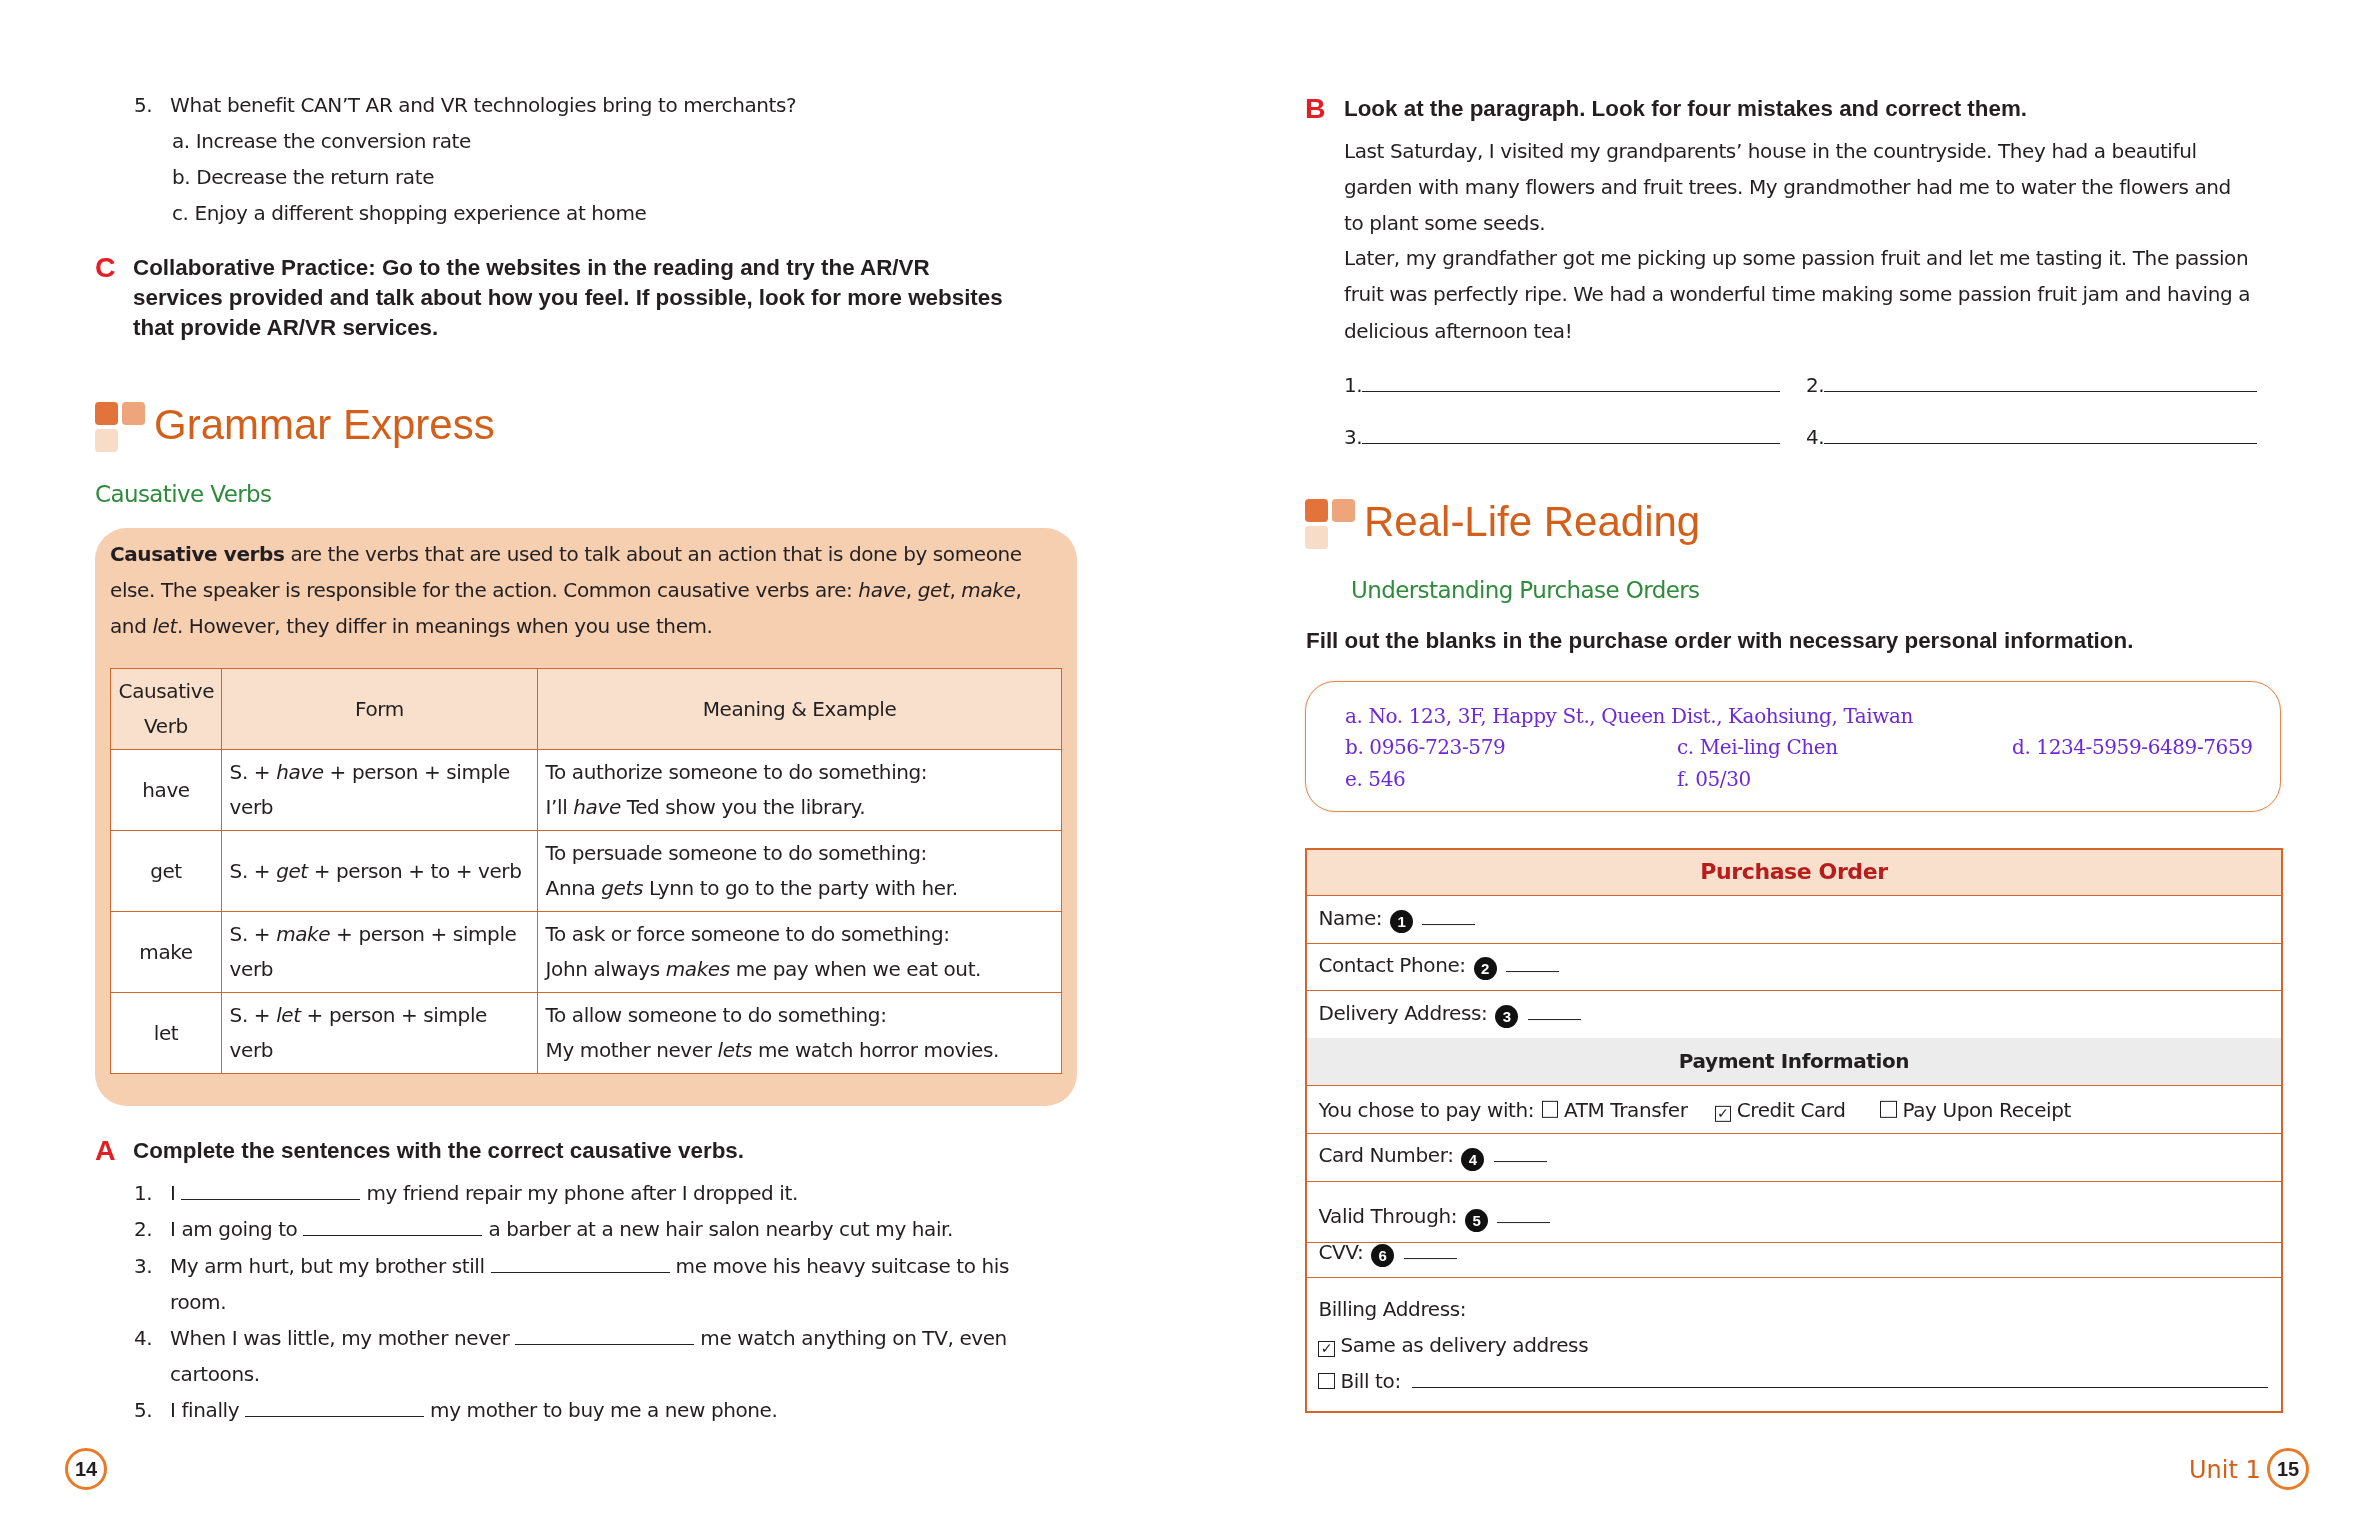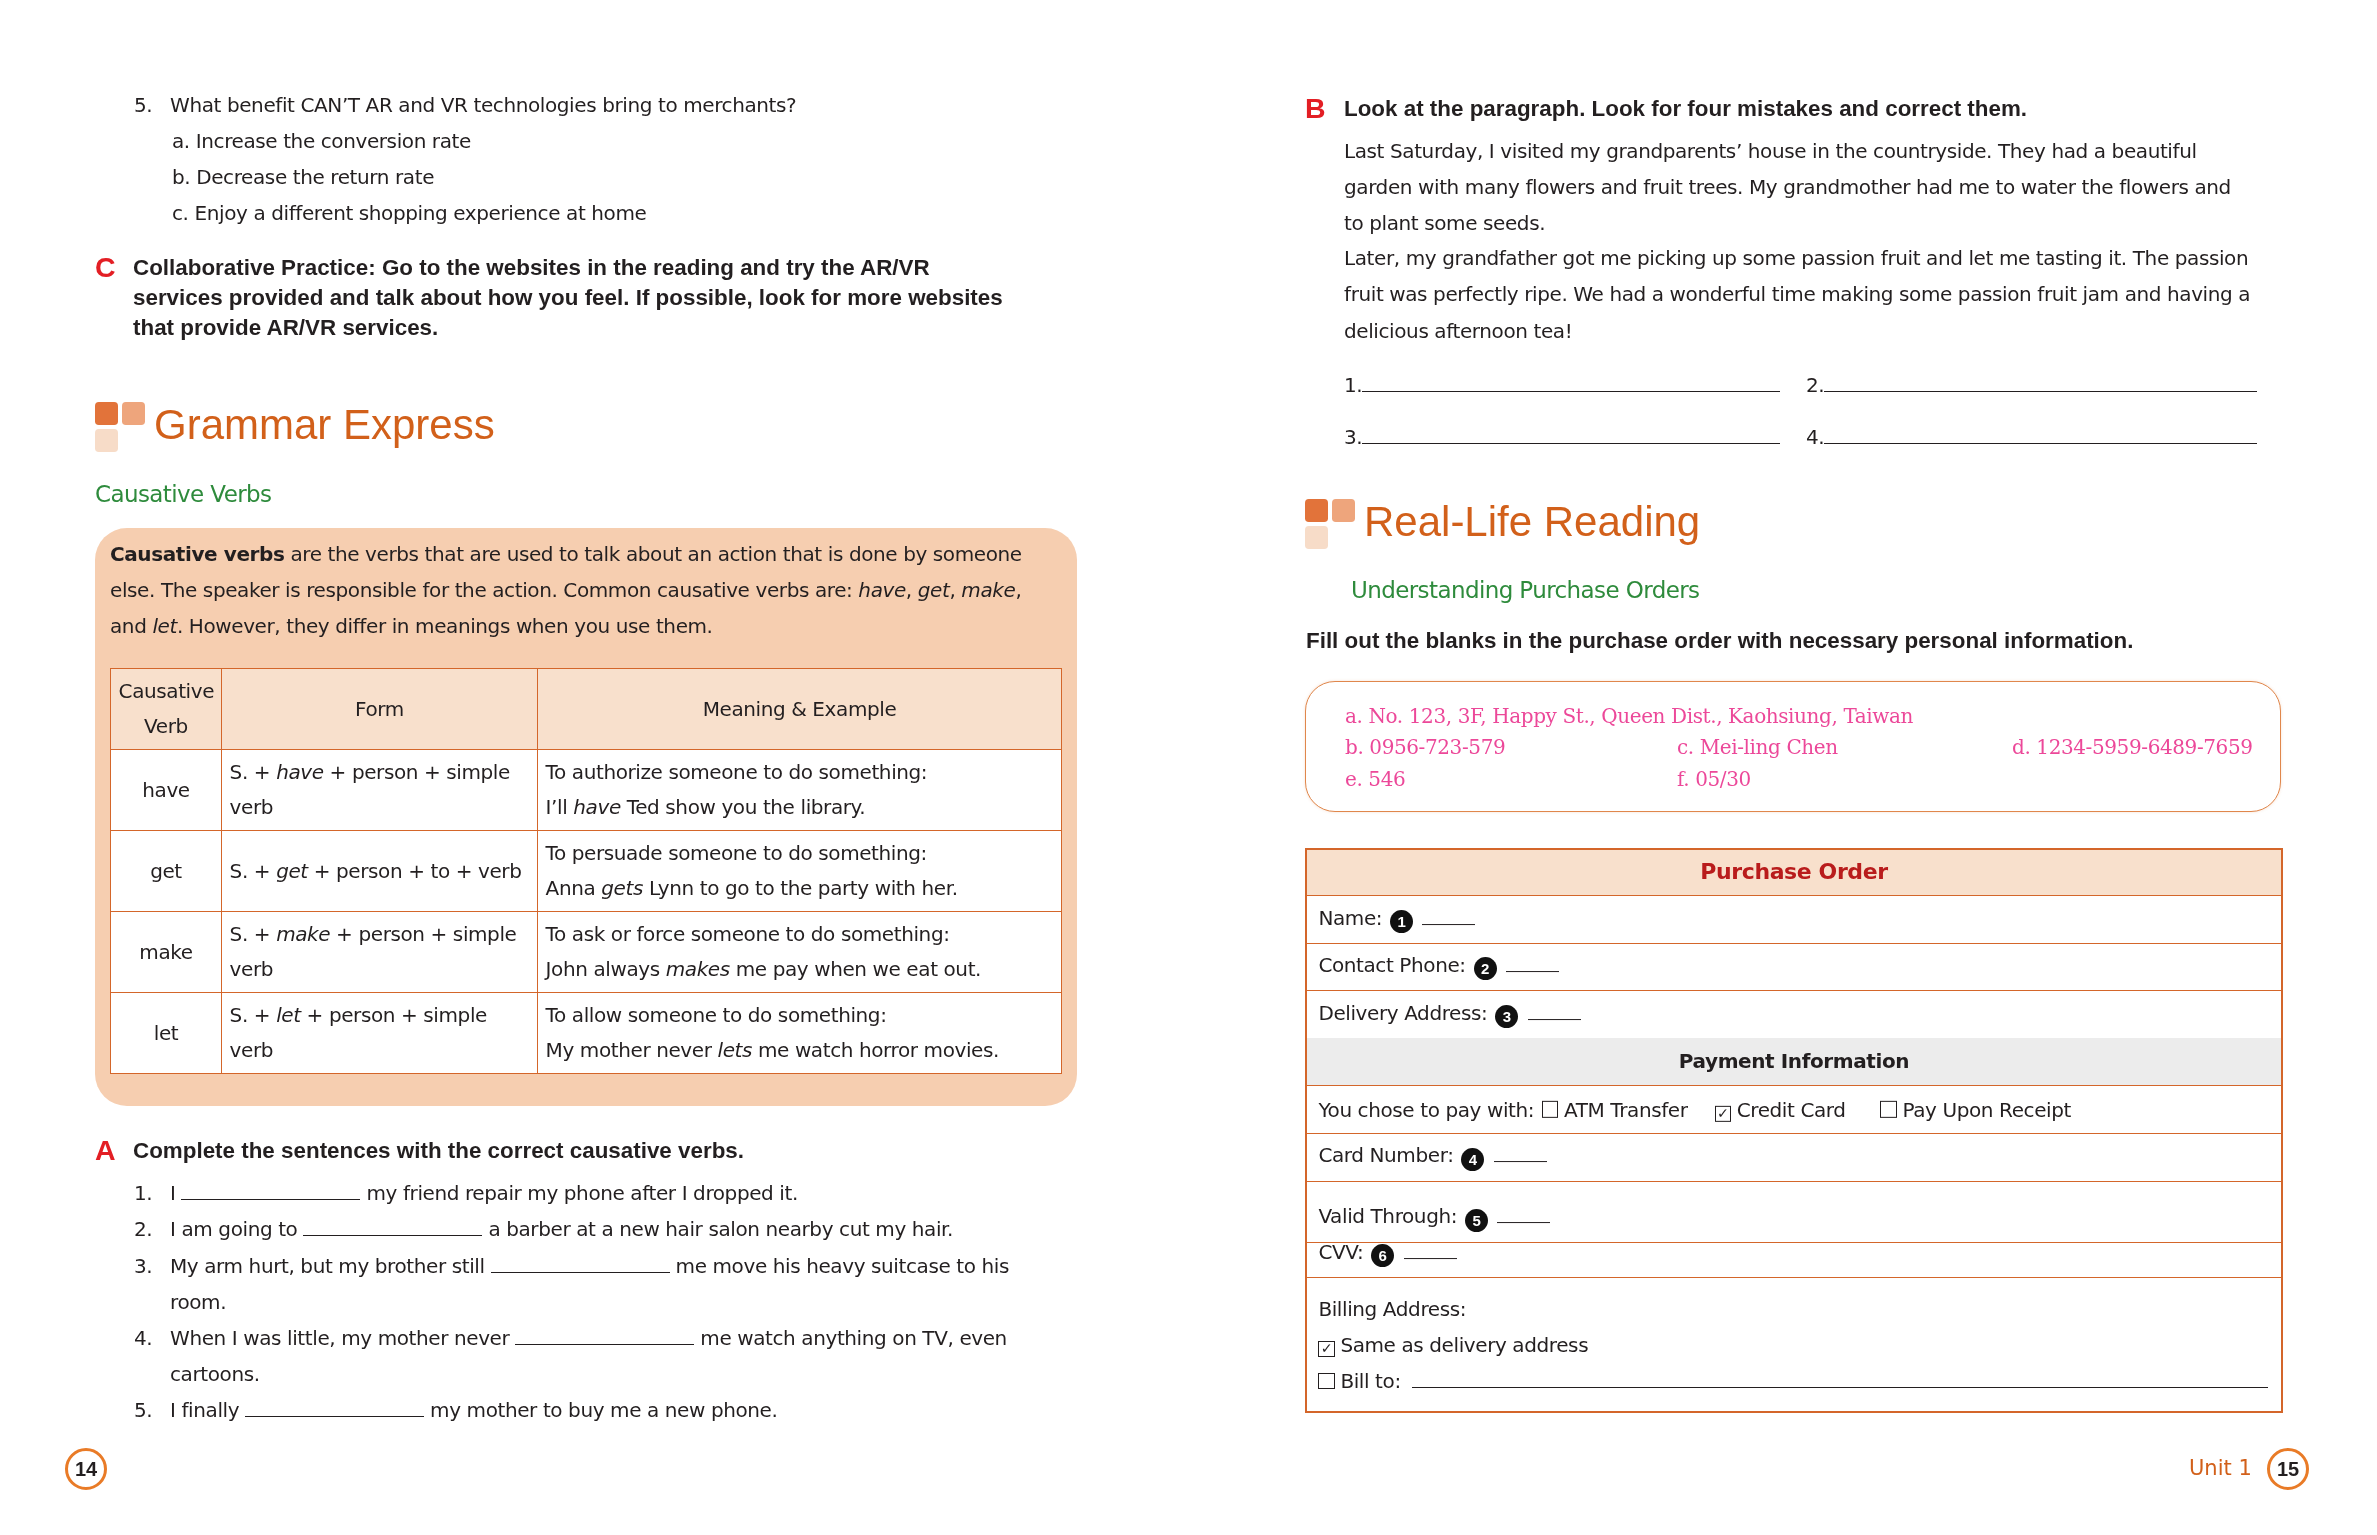--- a/index.html
+++ b/index.html
@@ -28,21 +28,21 @@
   table.cv td.c1 { text-align:center; }
   table.cv td.c2, table.cv td.c3 { text-align:left; }
 
   .blank { display:inline-block; border-bottom:1.4px solid #231f20; height:17px; vertical-align:baseline; }
 
   .page-num { width:36px; height:36px; border:3.8px solid #e97b27; border-radius:50%; text-align:center; line-height:36px;
               font-family:"Liberation Sans", sans-serif; font-weight:bold; font-size:20px; color:#231f20; }
 
   .opt-box { left:1305px; top:681px; width:974px; height:129px; border:1.9px solid #e0874c; border-radius:30px; background:#ffffff;
              box-shadow:0 0 2.9px rgba(224,135,76,0.25); }
-  .opt-txt { font-family:"DejaVu Serif", serif; font-size:20px; color:#ec4899; white-space:nowrap; letter-spacing:-0.4px; }
+  .opt-txt { font-family:"DejaVu Serif", serif; font-size:20px; color:#6d28d9; white-space:nowrap; letter-spacing:-0.4px; }
 
   .po { left:1305px; top:848px; width:978px; height:565px; border:2.4px solid #d4662a; box-sizing:border-box; background:#fff; }
   .po-row { position:absolute; left:0; right:0; border-bottom:1.9px solid #d4662a; box-sizing:border-box;
             font-family:"DejaVu Sans", sans-serif; font-size:20px; color:#231f20; letter-spacing:-0.4px; white-space:nowrap; }
   .po-row .lbl { position:absolute; left:11.4px; top:50%; transform:translateY(-50%); }
   .po-head { background:#f8e0cc; text-align:center; }
   .po-head span { color:#b91c1c; font-weight:bold; font-family:"DejaVu Sans", sans-serif; font-size:22px; }
   .po-pay { background:#ececec; text-align:center; }
   .po-pay span { font-weight:bold; }
   .num-bullet { display:inline-block; width:23px; height:23px; border-radius:50%; background:#111; color:#fff; text-align:center;
@@ -236,16 +236,16 @@
       <div style="position:absolute; left:11.4px; top:55px;">
         <span class="cb" style="margin-left:0;">✓</span><span>Same as delivery address</span>
       </div>
       <div style="position:absolute; left:11.4px; top:91px;">
         <span class="cb" style="margin-left:0;"></span><span>Bill to:</span>
         <span class="blank" style="width:856px; margin-left:5.7px;"></span>
       </div>
     </div>
   </div>
 
-  <div class="abs" style="left:2189px; top:1456px; font-family:'DejaVu Sans', sans-serif; font-size:21px; color:#d2601a;">Unit 1</div>
+  <div class="abs" style="left:2189px; top:1456px; font-family:'DejaVu Sans', sans-serif; font-size:24px; color:#d2601a;">Unit 1</div>
   <div class="abs page-num" style="left:2267px; top:1448px;">15</div>
 </div>
 
 
 </body></html>

